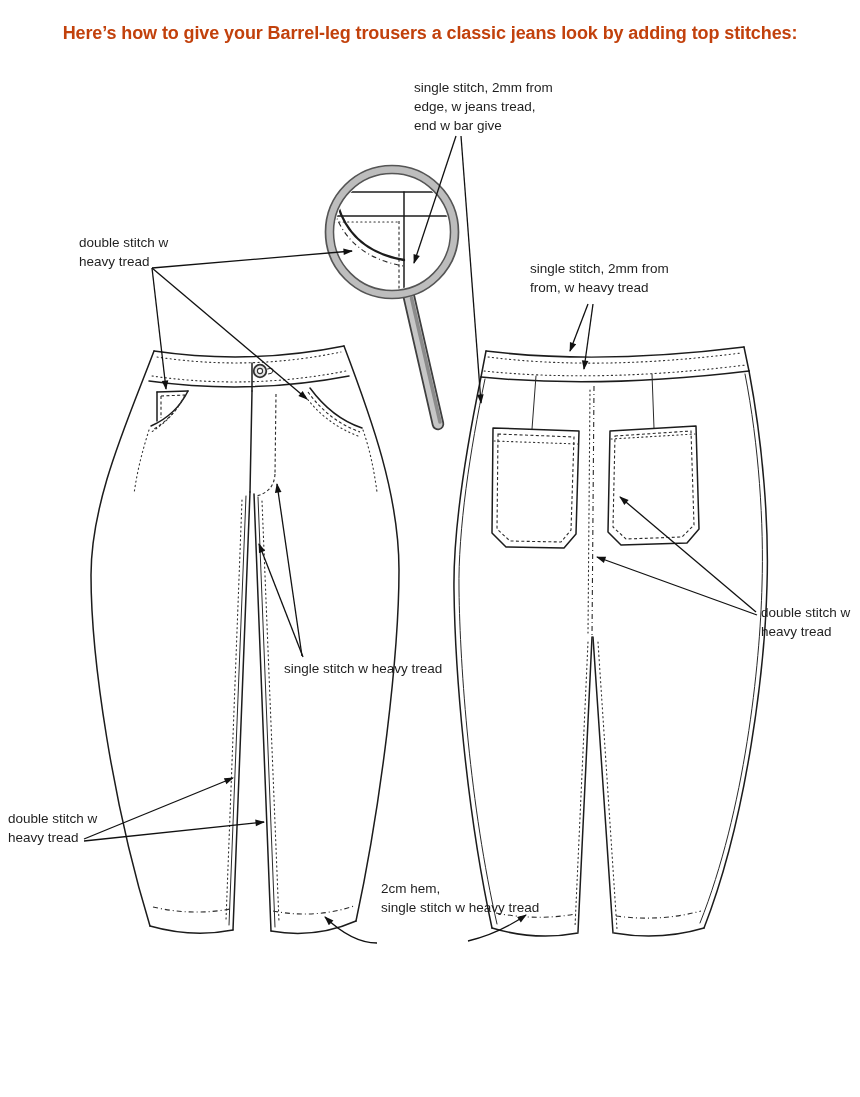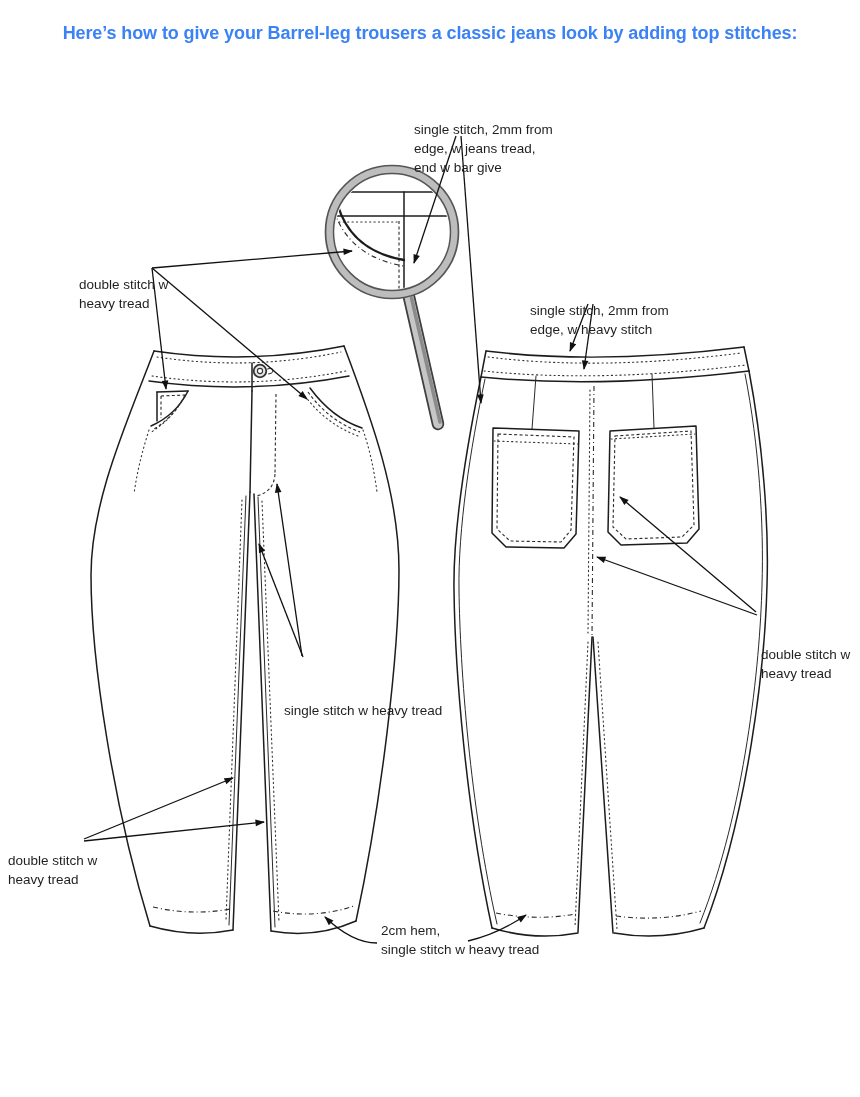--- a/index.html
+++ b/index.html
@@ -3,25 +3,25 @@
 <meta charset="utf-8">
 <style>
   html,body { margin:0; padding:0; background:#fff; }
   #page {
     position:relative; width:860px; height:1097px; background:#fff; overflow:hidden;
     font-family:"Liberation Sans", sans-serif;
   }
   #diagram { position:absolute; left:0; top:0; }
   .title {
     position:absolute; left:0; top:21px; width:100%; text-align:center;
-    font:700 18px/24px "Liberation Sans", sans-serif; color:#3b82f6; letter-spacing:-0.1px;
+    font:700 18px/24px "Liberation Sans", sans-serif; color:#c2410c; letter-spacing:-0.1px;
   }
   .ann {
     position:absolute; font:400 13.5px/19px "Liberation Sans", sans-serif;
-    color:#1f1f1f; white-space:nowrap;margin-top:42px;
+    color:#1f1f1f; white-space:nowrap;
   }
   #ann-fly-topstitch  { left:414px; top:78px; }
   #ann-front-pockets  { left:79px;  top:233px; }
   #ann-back-waistband { left:530px; top:259px; }
   #ann-front-fly      { left:284px; top:659px; }
   #ann-back-pockets   { left:761px; top:603px; }
   #ann-front-inseam   { left:8px;   top:809px; }
   #ann-hem            { left:381px; top:879px; }
 
   
@@ -201,21 +201,21 @@
     <div>end w bar give</div>
   </div>
 
   <div class="ann" id="ann-front-pockets">
     <div>double stitch w</div>
     <div>heavy tread</div>
   </div>
 
   <div class="ann" id="ann-back-waistband">
     <div>single stitch, 2mm from</div>
-    <div>edge, w heavy stitch</div>
+    <div>from, w heavy tread</div>
   </div>
 
   <div class="ann" id="ann-front-fly">
     <div>single stitch w heavy tread</div>
   </div>
 
   <div class="ann" id="ann-back-pockets">
     <div>double stitch w</div>
     <div>heavy tread</div>
   </div>

